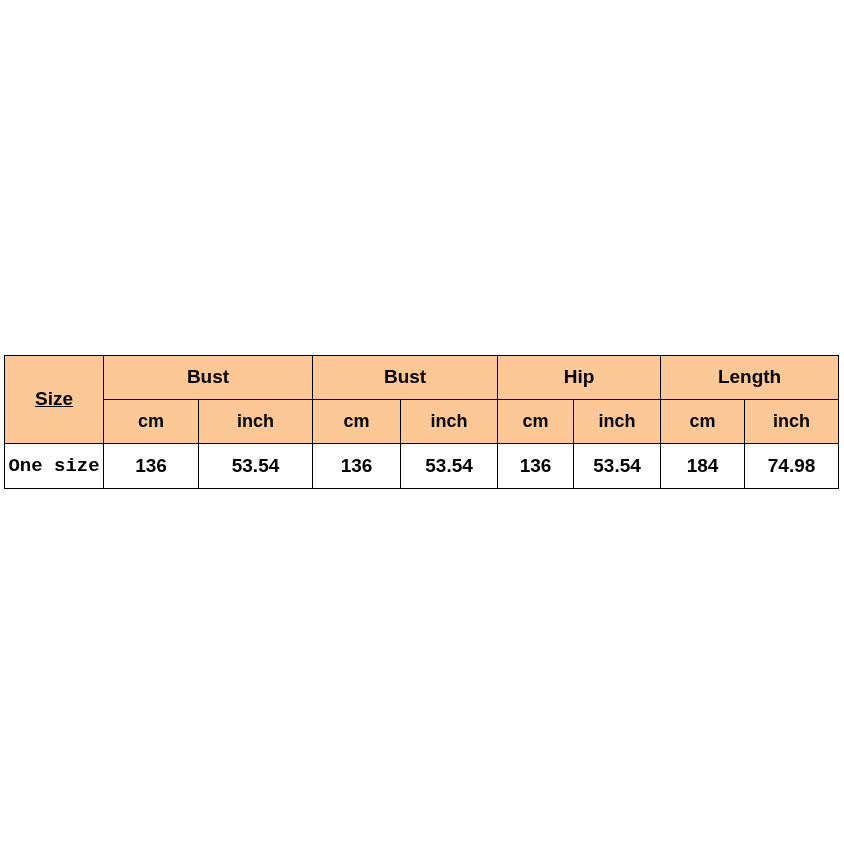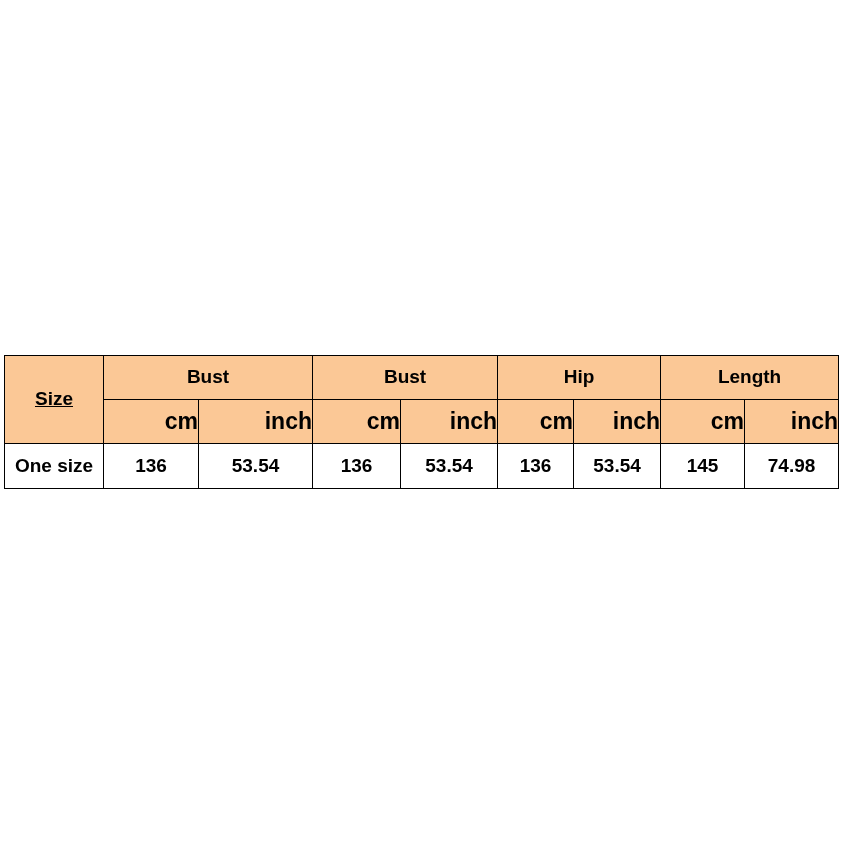--- a/index.html
+++ b/index.html
@@ -48,33 +48,33 @@
 
   
   tr.group-row th {
     height: 43px;
     font-size: 19px;
   }
 
   
   tr.unit-row th {
     height: 43px;
-    font-size: 23px;
-    text-align: right;
+    font-size: 18px;
   }
 
   
   tr.data-row td {
     height: 44px;
     background: #ffffff;
     font-size: 19px;
   }
 
   td.size-label {
     font-size: 19px;
+    font-family: Liberation Mono, monospace;
   }
 
   
   th.size-cell {
     font-size: 19px;
     vertical-align: middle;
     padding-top: 22px;
     box-sizing: border-box;
     text-decoration: underline;
   }
@@ -127,18 +127,18 @@
     </thead>
     <tbody>
       <tr class="data-row">
         <td class="size-label">One size</td>
         <td>136</td>
         <td>53.54</td>
         <td>136</td>
         <td>53.54</td>
         <td>136</td>
         <td>53.54</td>
-        <td>145</td>
+        <td>184</td>
         <td>74.98</td>
       </tr>
     </tbody>
   </table>
 </div>
 
 </body></html>

